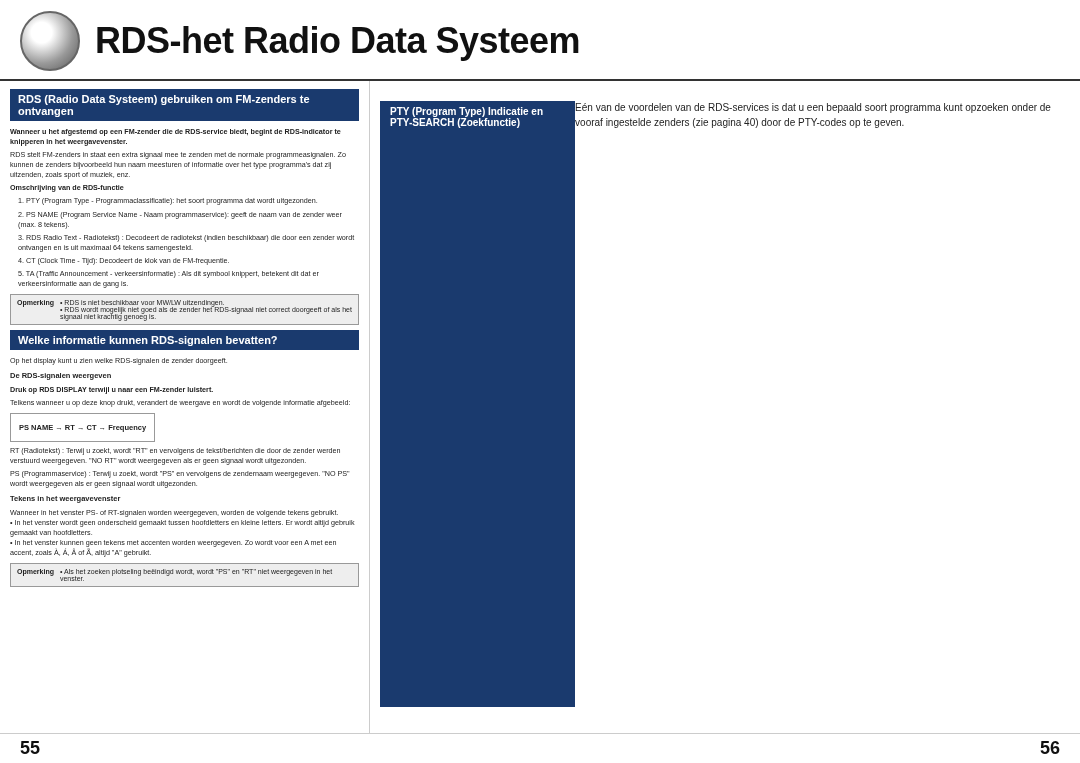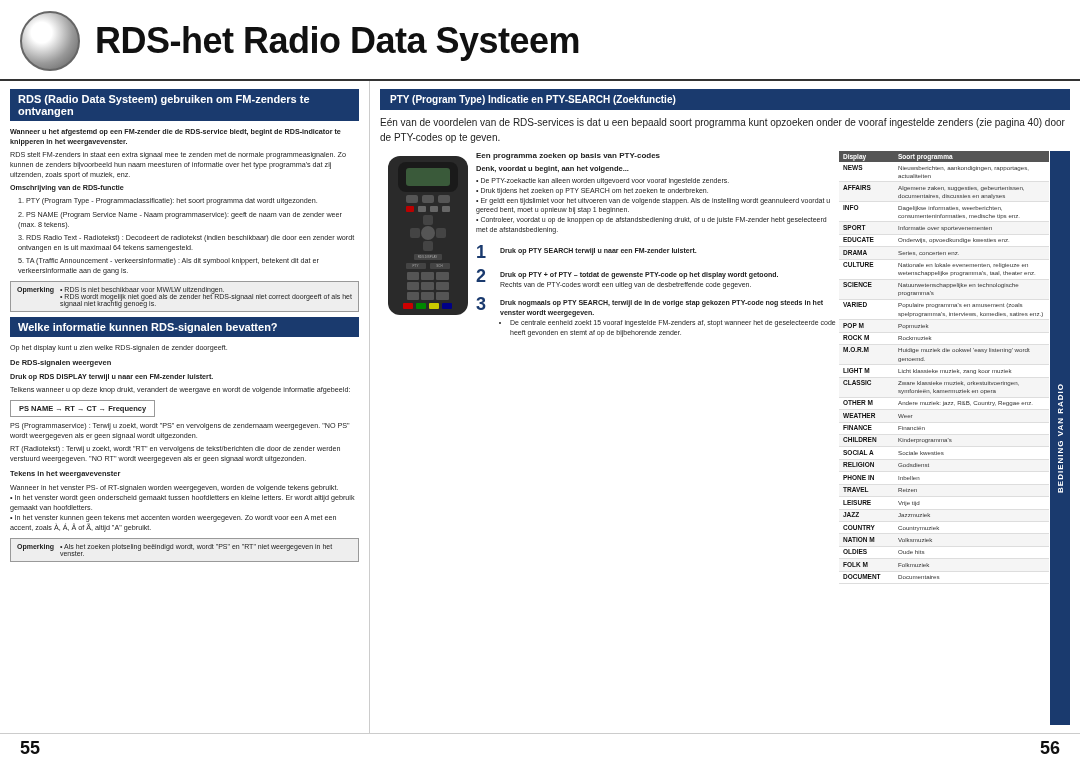--- a/index.html
+++ b/index.html
@@ -51,23 +51,23 @@
       padding: 8px 10px;
       border-right: 1px solid #ccc;
       overflow-y: auto;
       font-size: 7.5px;
       color: #222;
     }
 
     
     .right-panel {
       flex: 1;
-      padding: 8px 10px;
-      display: flex;
-      flex-direction: column;
+      padding: 20px 10px;
+      display: flex;
+      flex-direction: row;
       overflow: hidden;
     }
 
     
     .section-header {
       background: #1a3a6e;
       color: #fff;
       font-size: 11px;
       font-weight: bold;
       padding: 4px 8px;
@@ -109,21 +109,21 @@
     }
 
     .flow-arrow {
       display: flex;
       align-items: center;
       gap: 3px;
       font-size: 7.5px;
       font-weight: bold;
       margin: 4px 0;
       border: 1px solid #999;
-      padding: 3px 8px;
+      padding: 9px 8px;
       width: fit-content;
     }
 
     .subsection-title {
       font-weight: bold;
       font-size: 7.5px;
       margin-top: 5px;
       margin-bottom: 2px;
     }
 
@@ -378,20 +378,21 @@
       <span>RDS (Radio Data Systeem) gebruiken om FM-zenders te ontvangen</span>
     </div>
 
     <div class="left-text">
       <p style="font-weight:bold; margin-top:3px;">Wanneer u het afgestemd op een FM-zender die de RDS-service biedt, begint de RDS-indicator te knipperen in het weergavevenster.</p>
       <p>RDS stelt FM-zenders in staat een extra signaal mee te zenden met de normale programmeasignalen. Zo kunnen de zenders bijvoorbeeld hun naam meesturen of informatie over het type programma's dat zij uitzenden, zoals sport of muziek, enz.</p>
       <p style="font-weight:bold; margin-top:3px;">Omschrijving van de RDS-functie</p>
       <p class="indent">1. PTY (Program Type - Programmaclassificatie): het soort programma dat wordt uitgezonden.</p>
       <p class="indent">2. PS NAME (Program Service Name - Naam programmaservice): geeft de naam van de zender weer (max. 8 tekens).</p>
       <p class="indent">3. RDS Radio Text - Radiotekst) : Decodeert de radiotekst (indien beschikbaar) die door een zender wordt ontvangen en is uit maximaal 64 tekens samengesteld.</p>
+      <p class="indent">4. CT (Clock Time - Tijd): Decodeert de klok van de FM-frequentie.</p>
       <p class="indent">5. TA (Traffic Announcement - verkeersinformatie) : Als dit symbool knippert, betekent dit dat er verkeersinformatie aan de gang is.</p>
     </div>
 
     <div class="note-box">
       <span class="note-label">Opmerking</span>
       <span>• RDS is niet beschikbaar voor MW/LW uitzendingen.<br>• RDS wordt mogelijk niet goed als de zender het RDS-signaal niet correct doorgeeft of als het signaal niet krachtig genoeg is.</span>
     </div>
 
     <div class="section-header">
       <span>Welke informatie kunnen RDS-signalen bevatten?</span>
@@ -402,22 +403,22 @@
       <p class="subsection-title">De RDS-signalen weergeven</p>
       <p style="font-weight:bold;">Druk op RDS DISPLAY terwijl u naar een FM-zender luistert.</p>
       <p>Telkens wanneer u op deze knop drukt, verandert de weergave en wordt de volgende informatie afgebeeld:</p>
     </div>
 
     <div class="flow-arrow">
       <span>PS NAME → RT → CT → Frequency</span>
     </div>
 
     <div class="left-text">
+      <p style="margin-top:2px;">RT (Radiotekst) : Terwij u zoekt, wordt "RT" en vervolgens de tekst/berichten die door de zender werden verstuurd weergegeven. "NO RT" wordt weergegeven als er geen signaal wordt uitgezonden.</p>
       <p>PS (Programmaservice) : Terwij u zoekt, wordt "PS" en vervolgens de zendernaam weergegeven. "NO PS" wordt weergegeven als er geen signaal wordt uitgezonden.</p>
-      <p style="margin-top:2px;">RT (Radiotekst) : Terwij u zoekt, wordt "RT" en vervolgens de tekst/berichten die door de zender werden verstuurd weergegeven. "NO RT" wordt weergegeven als er geen signaal wordt uitgezonden.</p>
       <p class="subsection-title">Tekens in het weergavevenster</p>
       <p>Wanneer in het venster PS- of RT-signalen worden weergegeven, worden de volgende tekens gebruikt.<br>• In het venster wordt geen onderscheid gemaakt tussen hoofdletters en kleine letters. Er wordt altijd gebruik gemaakt van hoofdletters.<br>• In het venster kunnen geen tekens met accenten worden weergegeven. Zo wordt voor een A met een accent, zoals À, Á, Â of Ã, altijd "A" gebruikt.</p>
     </div>
 
     <div class="note-box">
       <span class="note-label">Opmerking</span>
       <span>• Als het zoeken plotseling beëindigd wordt, wordt "PS" en "RT" niet weergegeven in het venster.</span>
     </div>
 
   </div>

